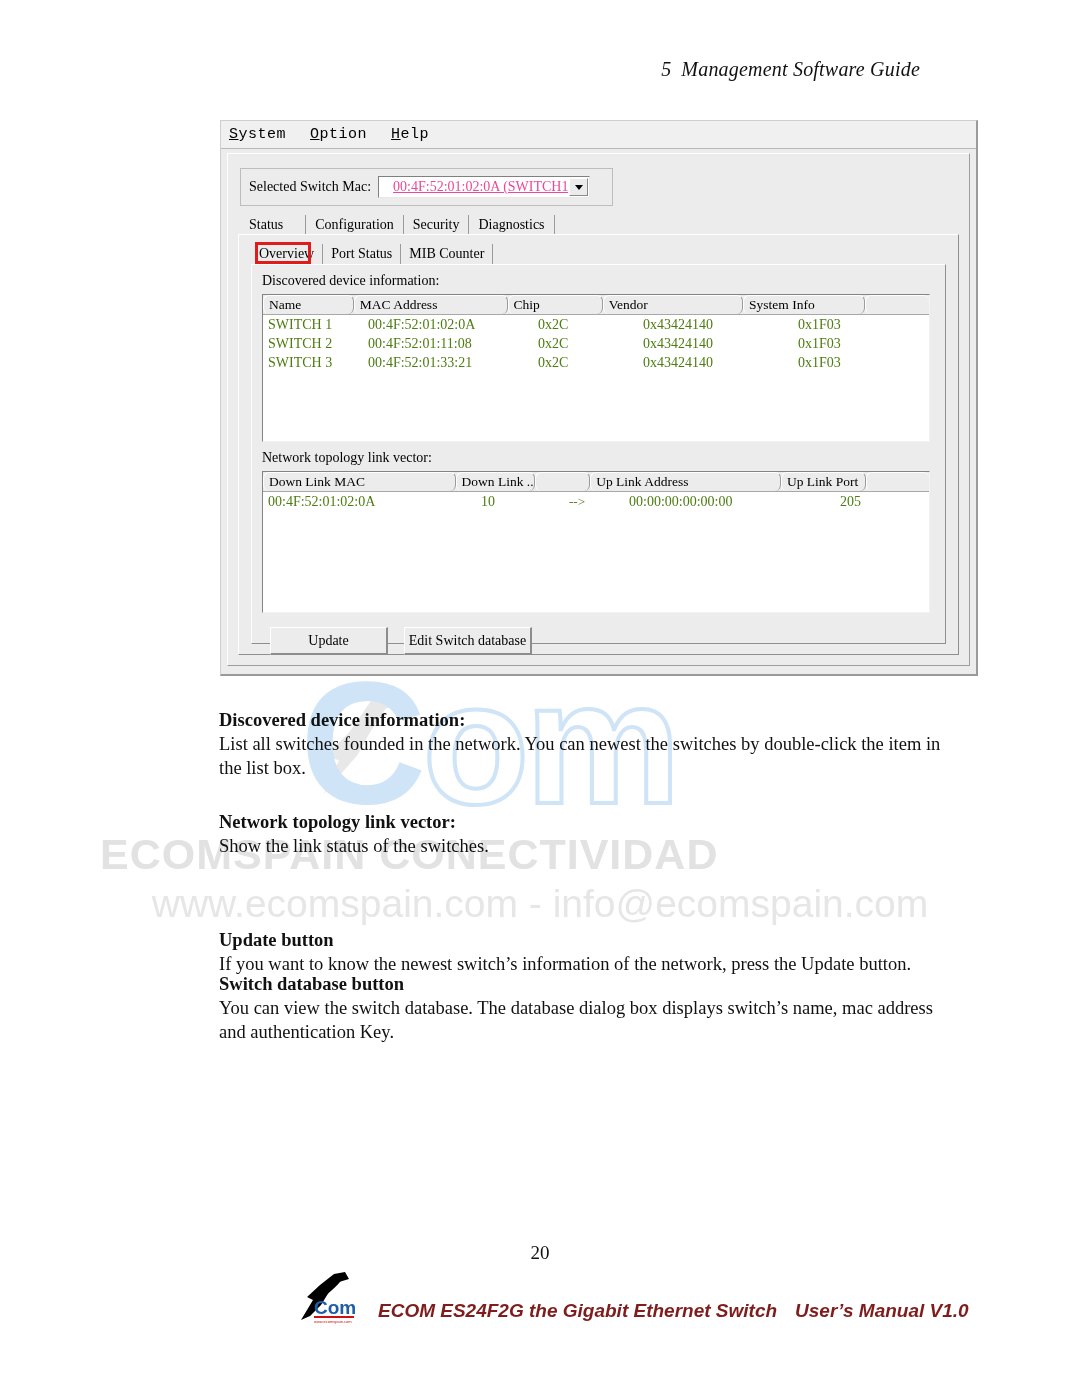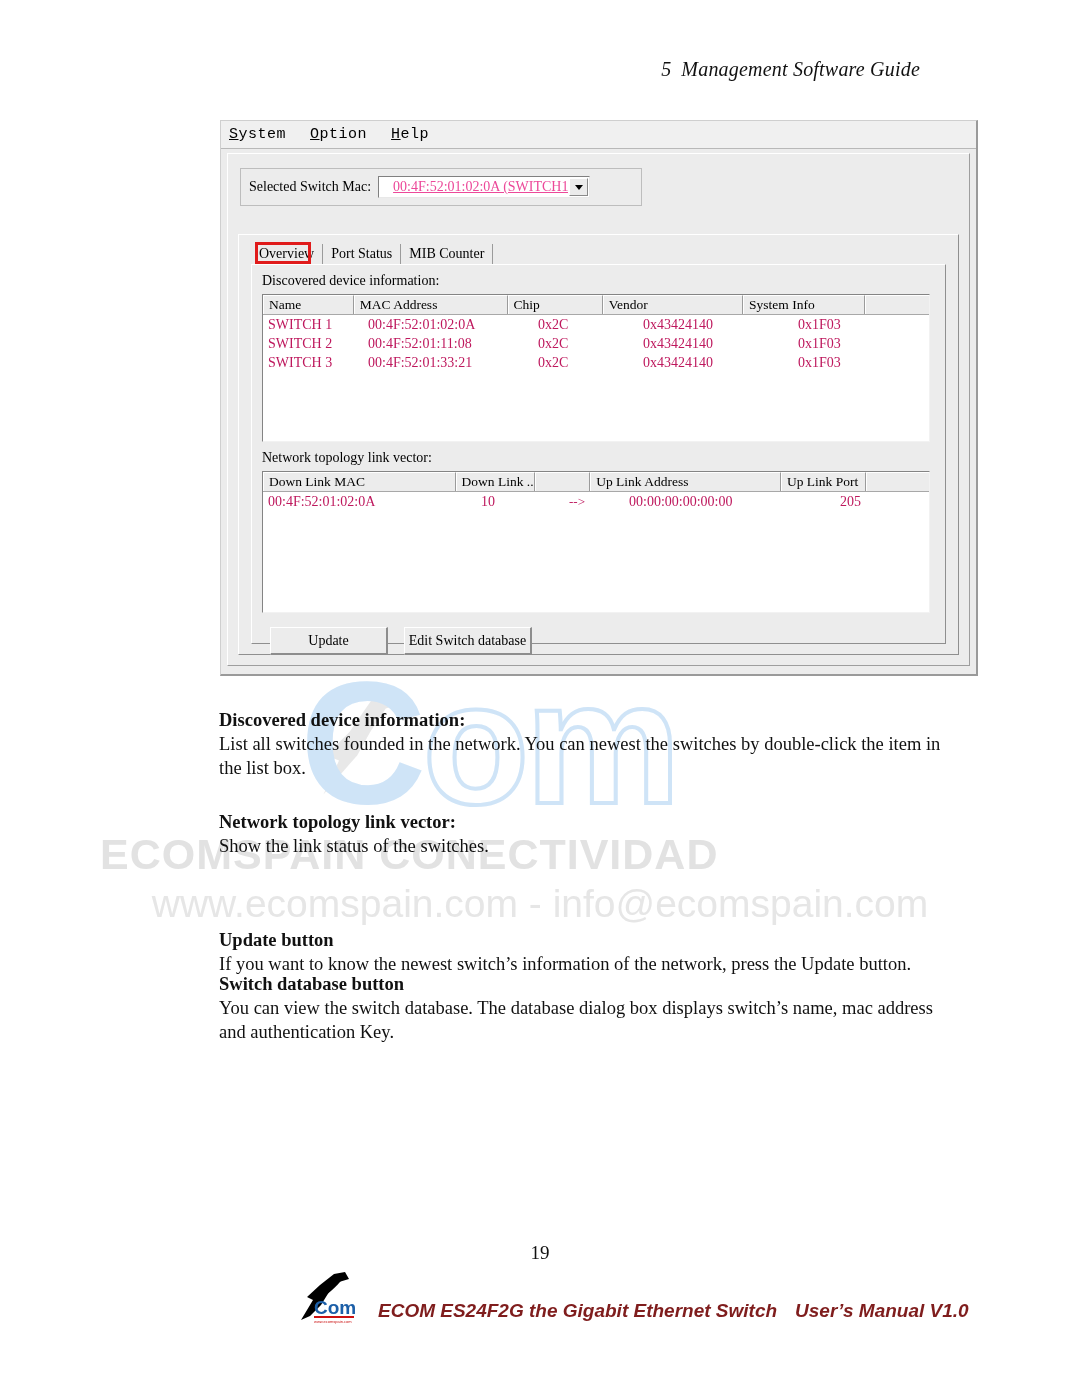--- a/index.html
+++ b/index.html
@@ -139,21 +139,21 @@
     border-right: 1px solid #9e9e9e;
     border-bottom: 1px solid #9e9e9e;
     box-sizing: border-box;
   }
 
   
   .selgroup {
     position: absolute;
     left: 12px;
     top: 14px;
-    width: 402px;
+    width: 373px;
     height: 38px;
     border: 1px solid #bdbdbd;
     box-sizing: border-box;
     display: flex;
     align-items: center;
     padding-left: 8px;
   }
   .sel-label {
     font-size: 14px;
     color: #000;
@@ -313,28 +313,29 @@
     color: #000;
     line-height: 18px;
     padding-left: 5px;
     box-sizing: border-box;
     border-right: 1px solid #9b9b9b;
     border-top: 1px solid #ffffff;
     border-left: 1px solid #ffffff;
     background: #ececec;
     white-space: nowrap;
     overflow: hidden;
+    border-radius: 6px;
   }
   .lv-row {
     display: flex;
     height: 19px;
   }
   .lv-td {
     font-size: 14px;
-    color: #be185d;
+    color: #4d7c0f;
     line-height: 19px;
     padding-left: 5px;
     box-sizing: border-box;
     white-space: nowrap;
     overflow: hidden;
   }
 
   
   .btn {
     position: absolute;
@@ -443,20 +444,26 @@
     <div class="selgroup">
       <div class="sel-label">Selected Switch Mac:</div>
       <div class="sel-combo">
         <span class="val">00:4F:52:01:02:0A (SWITCH1)</span>
         <span class="combo-arrow-btn">
           <span class="tri-down"></span>
         </span>
       </div>
     </div>
 
+    <div class="tabstrip-outer">
+      <div class="tab first active">Status</div>
+      <div class="tab">Configuration</div>
+      <div class="tab">Security</div>
+      <div class="tab">Diagnostics</div>
+    </div>
 
     <div class="tabpanel-outer">
 
       <div class="tabstrip-inner">
         <div class="itab highlighted">Overview</div>
         <div class="itab">Port Status</div>
         <div class="itab">MIB Counter</div>
       </div>
 
       <div class="tabpanel-inner">
@@ -536,21 +543,21 @@
 <div class="body-text" style="top:892px;margin-top:36px;">
   <div class="bt-head">Update button</div>
   <div class="bt-para">If you want to know the newest switch’s information of the network, press the Update button.</div>
 </div>
 
 <div class="body-text" style="top:972px;">
   <div class="bt-head">Switch database button</div>
   <div class="bt-para">You can view the switch database. The database dialog box displays switch’s name, mac address and authentication Key.</div>
 </div>
 
-<div class="page-number">19</div>
+<div class="page-number">20</div>
 
 <div class="footer">
   <div class="footer-logo">
     <svg viewBox="0 0 76 56" width="76" height="56">
       <path d="M5 50 L17 30 L11 27 L24 15 L38 4 L49 2 L53 9 L43 12 L33 22 L25 35 L14 46 Z" fill="#000000"></path>
       <path d="M20 26 C26 18 36 10 48 6 C44 14 34 22 24 30 Z" fill="#000000"></path>
       <text x="18" y="44" font-family="Liberation Sans, sans-serif" font-size="19" font-weight="bold" fill="#1c5fa8">Com</text>
       <rect x="18" y="46" width="40" height="2" fill="#cc1111"></rect>
       <text x="18" y="53" font-family="Liberation Sans, sans-serif" font-size="4" fill="#cc1111">www.ecomspain.com</text>
     </svg>

